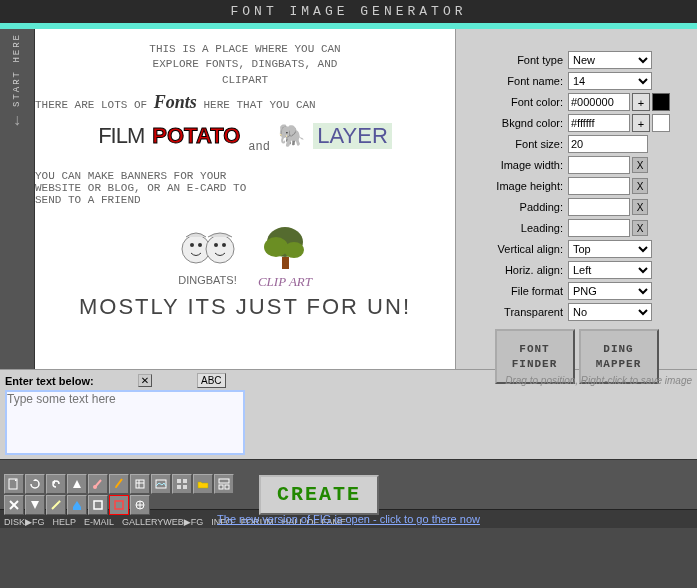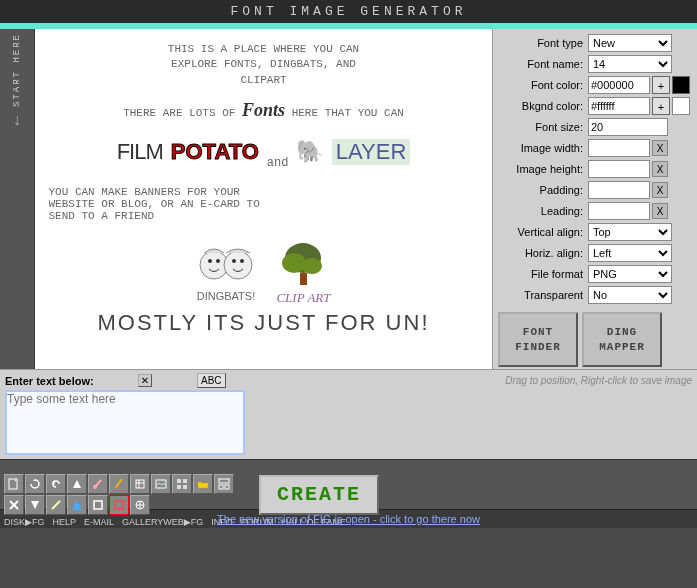--- a/index.html
+++ b/index.html
@@ -58,24 +58,24 @@
       background: #fff;
       overflow: hidden;
       position: relative;
       display: flex;
       align-items: center;
       justify-content: center;
     }
 
     
     #right-panel {
-      width: 205px;
+      width: 242px;
       background: #d0d0d0;
       border-left: 1px solid #999;
-      padding: 5px;
+      padding: 22px;
     }
 
     .field-row {
       display: flex;
       align-items: center;
       margin-bottom: 3px;
       font-size: 11px;
     }
 
     .field-label {
@@ -119,20 +119,21 @@
       font-size: 10px;
       cursor: pointer;
       margin-left: 2px;
       display: flex;
       align-items: center;
       justify-content: center;
     }
 
     #bottom-buttons {
       display: flex;
+      justify-content: center;
       gap: 4px;
       margin-top: 8px;
     }
 
     .big-btn {
       width: 80px;
       height: 55px;
       background: #c0c0c0;
       border: 2px outset #aaa;
       font-family: 'Courier New', monospace;
@@ -401,21 +402,21 @@
     <div style="color:#aaa;font-size:16px;margin-bottom:4px;">↓</div>
   </div>
 
   <div id="canvas-area">
     <div id="canvas-inner">
       <div class="canvas-line1">
         <div>THIS IS A PLACE WHERE YOU CAN</div>
         <div>EXPLORE FONTS, DINGBATS, AND</div>
         <div>CLIPART</div>
       </div>
-      <div style="font-family:'Courier New',monospace;font-size:11px;color:#666;text-align:center;margin:12px 0;">
+      <div style="font-family:'Courier New',monospace;font-size:11px;color:#666;margin:4px 0;">
         <span>THERE ARE LOTS OF</span>&nbsp;<span class="fonts-highlight">Fonts</span>&nbsp;<span>HERE THAT YOU CAN</span>
       </div>
       <div class="font-demo">
         <span class="font-gritty">FILM</span>
         <span class="font-bold-outline">POTATO</span>
         <span style="font-family:'Courier New',monospace;font-size:12px;color:#666;margin-top:23px;">and</span>
         <span class="elephant-icon">🐘</span>
         <span class="font-layer">LAYER</span>
       </div>
       <div class="canvas-banner">

